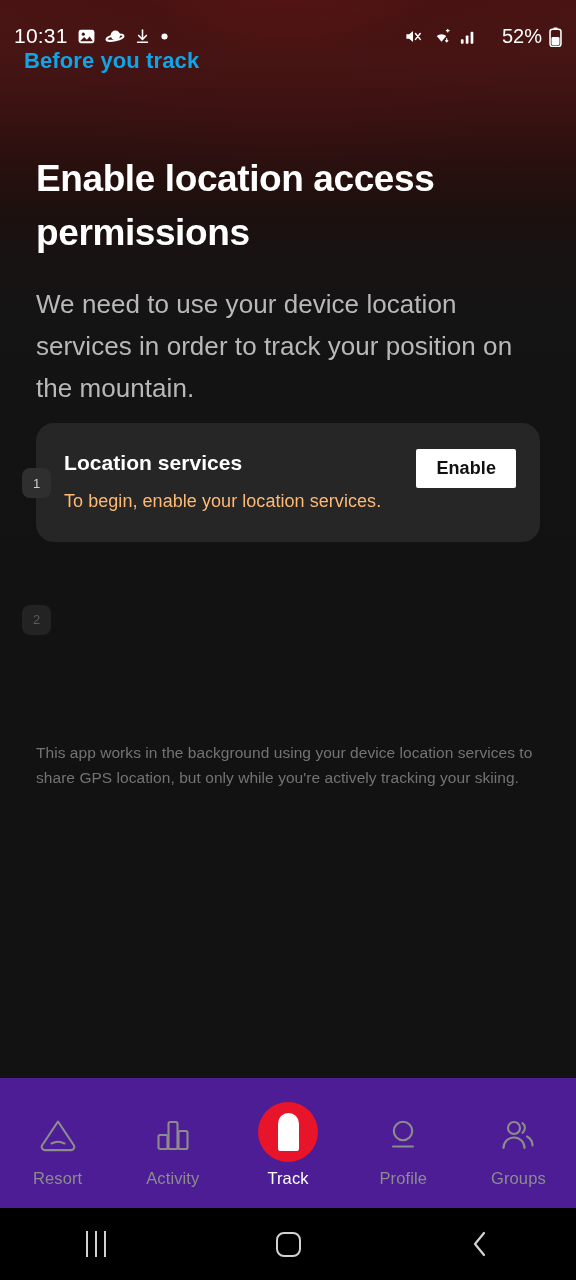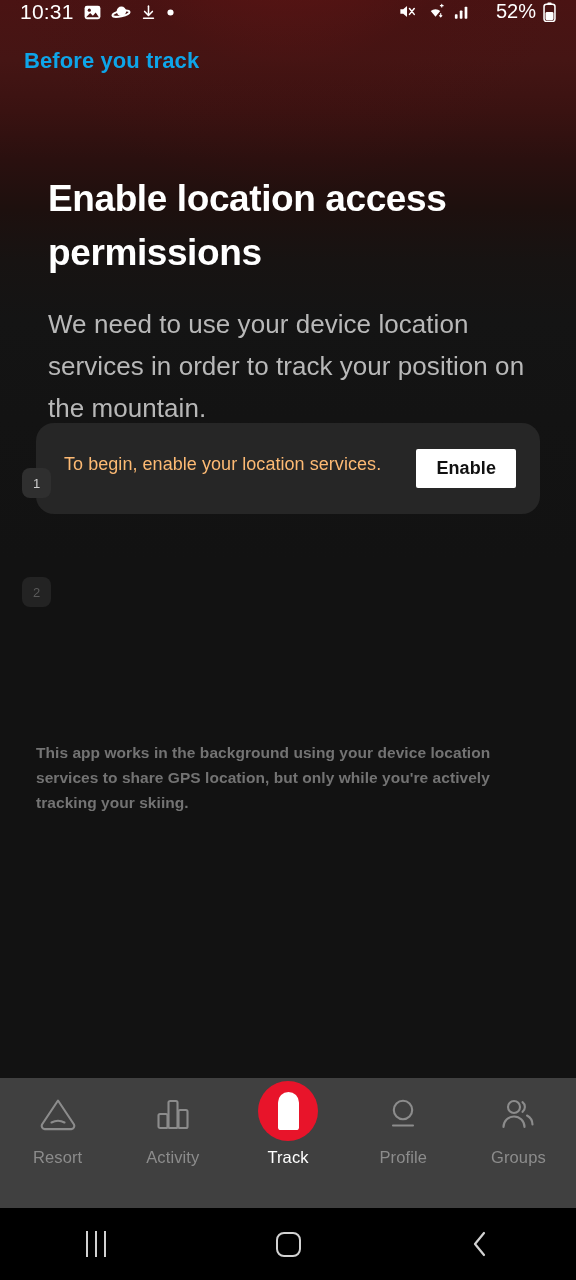--- a/index.html
+++ b/index.html
@@ -40,22 +40,22 @@
     width:120%; height:420px;
     background:radial-gradient(ellipse 60% 100% at 50% 0%, rgba(120,24,22,0.55) 0%, rgba(70,16,16,0.25) 45%, rgba(0,0,0,0) 75%);
     z-index:0;
     pointer-events:none;
   }
 
   
   .status-bar {
     position:absolute; top:0; left:0; right:0;
     height:48px;
-    display:flex; align-items:flex-start;
-    padding:0 20px;
+    display:flex; align-items:flex-end;
+    padding:0 14px;
     z-index:5;
   }
   .status-left { display:flex; align-items:center; gap:9px; }
   .status-time {
     color:#fff; font-size:21px; font-weight:500;
     letter-spacing:0.2px;
   }
   .status-right {
     margin-left:auto;
     display:flex; align-items:center; gap:7px;
@@ -69,22 +69,22 @@
   
   .screen-title {
     position:absolute; top:48px; left:24px;
     color:#0ea5e9; font-size:22px; font-weight:700;
     letter-spacing:0.1px;
     z-index:5;
   }
 
   
   .content {
-    position:absolute; top:172px; left:0; right:0;
-    padding:0 48px;
+    position:absolute; top:152px; left:0; right:0;
+    padding:0 36px;
     z-index:4;
   }
   .headline {
     color:#fff;
     font-size:37px;
     font-weight:700;
     line-height:1.47;
     letter-spacing:-0.4px;
     margin-bottom:22px;
   }
@@ -170,31 +170,30 @@
 
   
   .disclaimer {
     position:absolute;
     top:740px; left:36px; right:36px;
     color:#737373;
     font-size:15.5px;
     line-height:1.62;
     letter-spacing:0.05px;
     z-index:4;
-    font-weight:bold;
   }
 
   
   .tabbar {
     position:absolute;
     left:0; right:0; bottom:72px;
     height:130px;
-    background:#404040;
+    background:#4c1d95;
     display:flex;
-    align-items:flex-start;
+    align-items:center;
     padding-top:14px;
     z-index:8;
   }
   .tab {
     flex:1;
     display:flex;
     flex-direction:column;
     align-items:center;
     gap:12px;
     cursor:pointer;
@@ -332,20 +331,21 @@
   <div class="content">
     <div class="headline">Enable location access permissions</div>
     <div class="subtext">We need to use your device location services in order to track your position on the mountain.</div>
   </div>
 
   <div class="cards">
 
     <div class="card-wrap">
       <div class="card">
         <div class="card-texts">
+          <div class="card-title">Location services</div>
           <div class="card-desc">To begin, enable your location services.</div>
         </div>
         <button class="enable-btn">Enable</button>
       </div>
       <div class="step-badge">1</div>
     </div>
 
     <div class="card-wrap">
       <div class="step-badge dim" style="top:63px;">2</div>
     </div>

